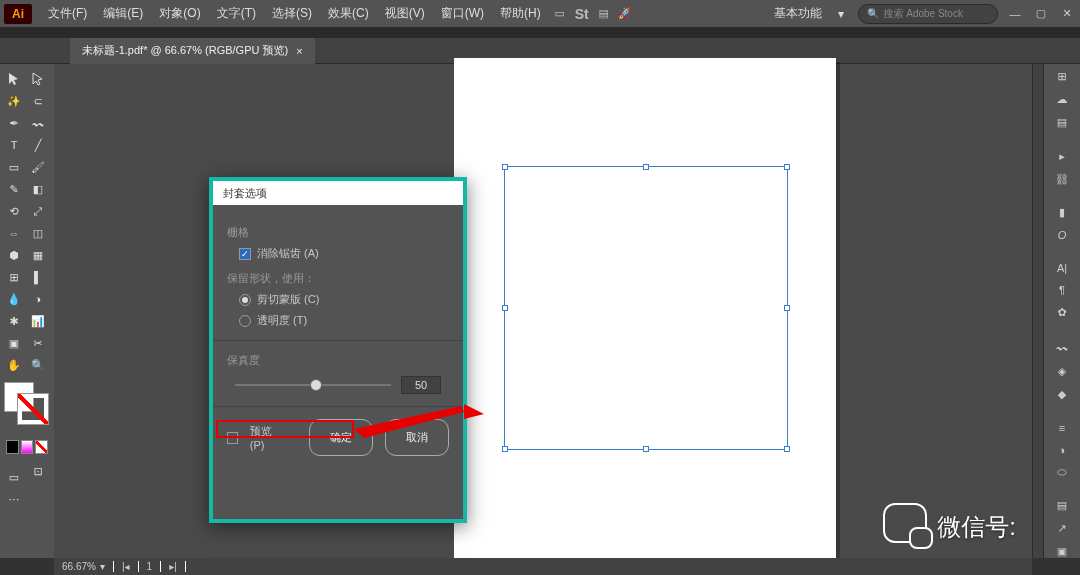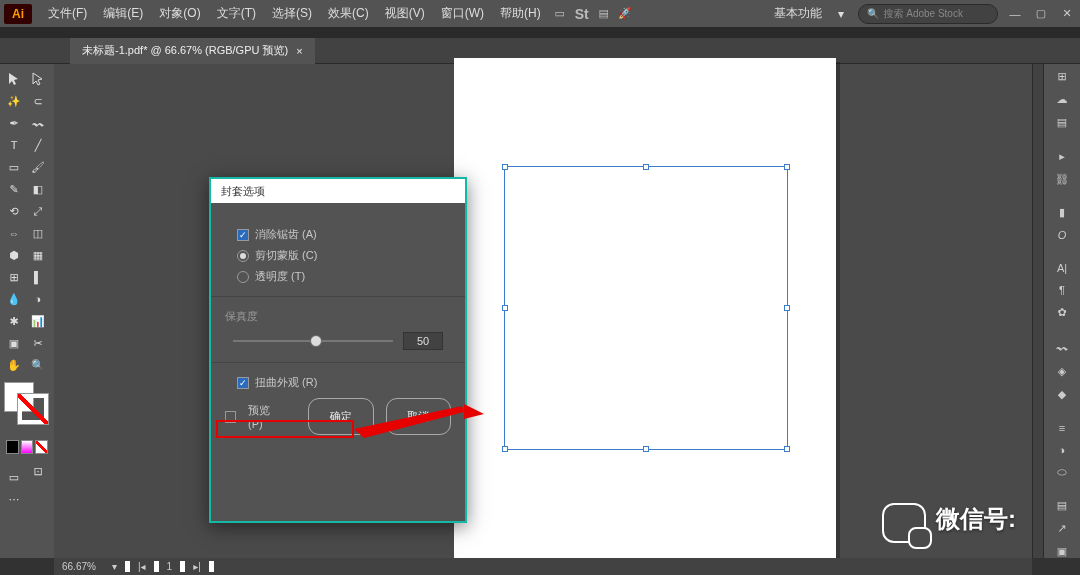--- a/index.html
+++ b/index.html
@@ -32,44 +32,44 @@
 .sel-box{position:absolute;left:450px;top:102px;width:284px;height:284px;border:1px solid #3a7ecb}
 .sel-box .h{position:absolute;width:6px;height:6px;background:#fff;border:1px solid #3a7ecb}
 .sel-box .tl{top:-3px;left:-3px}.sel-box .tm{top:-3px;left:calc(50% - 3px)}.sel-box .tr{top:-3px;right:-3px}
 .sel-box .ml{top:calc(50% - 3px);left:-3px}.sel-box .mr{top:calc(50% - 3px);right:-3px}
 .sel-box .bl{bottom:-3px;left:-3px}.sel-box .bm{bottom:-3px;left:calc(50% - 3px)}.sel-box .br{bottom:-3px;right:-3px}
 .optionbar{width:12px;background:#424242;border-left:1px solid #2a2a2a;border-right:1px solid #2a2a2a}
 .rpanel{width:36px;background:#535353;display:flex;flex-direction:column;align-items:center;gap:10px;padding-top:6px}
 .rpanel .sep{height:6px}
 .rpanel .ico{width:22px;height:22px;display:flex;align-items:center;justify-content:center;color:#ccc}
 
-.dialog{position:absolute;left:155px;top:113px;width:258px;height:346px;background:#535353;border:2px solid #14b8a6;box-shadow:0 4px 18px rgba(0,0,0,.5)}
+.dialog{position:absolute;left:155px;top:113px;width:258px;height:346px;background:#535353;border:4px solid #14b8a6;box-shadow:0 4px 18px rgba(0,0,0,.5)}
 .dlg-hd{height:24px;background:#fff;color:#333;display:flex;align-items:center;padding:0 10px;font-size:11px}
 .dlg-body{padding:18px 14px 10px;color:#c7c7c7;font-size:11px}
 .grp-label{color:#999;margin:2px 0 6px}
 .ckrow,.radrow{display:flex;align-items:center;gap:6px;margin:6px 12px}
 .ck,.rd{width:12px;height:12px;border:1px solid #999;display:inline-block;background:#535353}
 .ck.on{background:#2a6bbd}
 .ck.on::after{content:"✓";color:#fff;font-size:9px;position:relative;top:-2px;left:1px}
 .rd{border-radius:50%}
 .rd.on::after{content:"";display:block;width:6px;height:6px;background:#ddd;border-radius:50%;margin:2px}
 .hr{height:1px;background:#444;margin:12px -14px}
 .slider-wrap{display:flex;align-items:center;gap:10px;margin:8px 8px}
 .slider{flex:1;height:2px;background:#777;position:relative}
 .slider .knob{position:absolute;width:12px;height:12px;border-radius:50%;background:#ddd;border:1px solid #666;left:48%;top:-5px}
 .numbox{width:40px;height:18px;background:#424242;border:1px solid #333;color:#ddd;display:flex;align-items:center;justify-content:center}
 .callout-box{position:absolute;left:162px;top:356px;width:138px;height:18px;border:2px solid #e60000}
 .arrow{position:absolute;left:300px;top:340px;width:130px;height:40px;pointer-events:none}
 .btnrow{display:flex;gap:12px;margin-top:8px;align-items:center}
 .obtn{width:72px;height:37px;border:1px solid #aaa;border-radius:11px;display:flex;align-items:center;justify-content:center;color:#eee;background:#535353}
 
 .status{position:absolute;left:54px;bottom:0;right:48px;height:17px;background:#424242;display:flex;align-items:center;color:#ccc;font-size:10px}
-.status .cell{padding:0 8px;border-right:5px solid #ffffff;display:flex;align-items:flex-start;gap:16px}
-
-.wm{position:absolute;right:64px;bottom:32px;color:#fff;font-size:24px;font-weight:700;display:flex;align-items:flex-start;gap:10px;text-shadow:0 1px 3px rgba(0,0,0,.6)}
+.status .cell{padding:0 8px;border-right:1px solid #ffffff;display:flex;align-items:flex-start;gap:4px}
+
+.wm{position:absolute;right:64px;bottom:32px;color:#fff;font-size:24px;font-weight:400;display:flex;align-items:flex-end;gap:10px;text-shadow:0 1px 3px rgba(0,0,0,.6)}
 .wm .bubble{width:44px;height:40px;border:2px solid #fff;border-radius:12px;position:relative}
 .wm .bubble::after{content:"";width:20px;height:18px;border:2px solid #fff;border-radius:8px;position:absolute;right:-8px;bottom:-8px;background:#4a4a4a}
 
 .circle-art{position:absolute;inset:0}
 </style>
 </head>
 <body>
 
 <div class="menubar">
   <div class="ai-logo">Ai</div>
@@ -190,45 +190,43 @@
       <div class="h ml"></div>
         <div class="h mr"></div>
       <div class="h bl"></div>
         <div class="h bm"></div>
         <div class="h br"></div>
     </div>
 
     <div class="dialog">
       <div class="dlg-hd">封套选项</div>
       <div class="dlg-body">
+        <div class="grp-label">栅格</div>
         <div class="ckrow">
             <span class="ck on"></span>
             <span>消除锯齿 (A)</span>
           </div>
+        <div class="grp-label" style="margin-top:10px">保留形状，使用：</div>
         <div class="radrow">
             <span class="rd on"></span>
             <span>剪切蒙版 (C)</span>
           </div>
         <div class="radrow">
             <span class="rd"></span>
             <span>透明度 (T)</span>
           </div>
         <div class="hr"></div>
         <div class="grp-label">保真度</div>
         <div class="slider-wrap">
           <div class="slider">
               <div class="knob"></div>
             </div>
           <div class="numbox">50</div>
         </div>
         <div class="hr"></div>
-        <div class="ckrow">
-            <span class="ck on"></span>
-            <span>扭曲外观 (R)</span>
-          </div>
         <div class="btnrow">
           <span class="ck"></span>
           <span>预览 (P)</span>
           <div style="flex:1"></div>
           <div class="obtn">确定</div>
           <div class="obtn">取消</div>
         </div>
       </div>
     </div>
     <div class="callout-box"></div>

